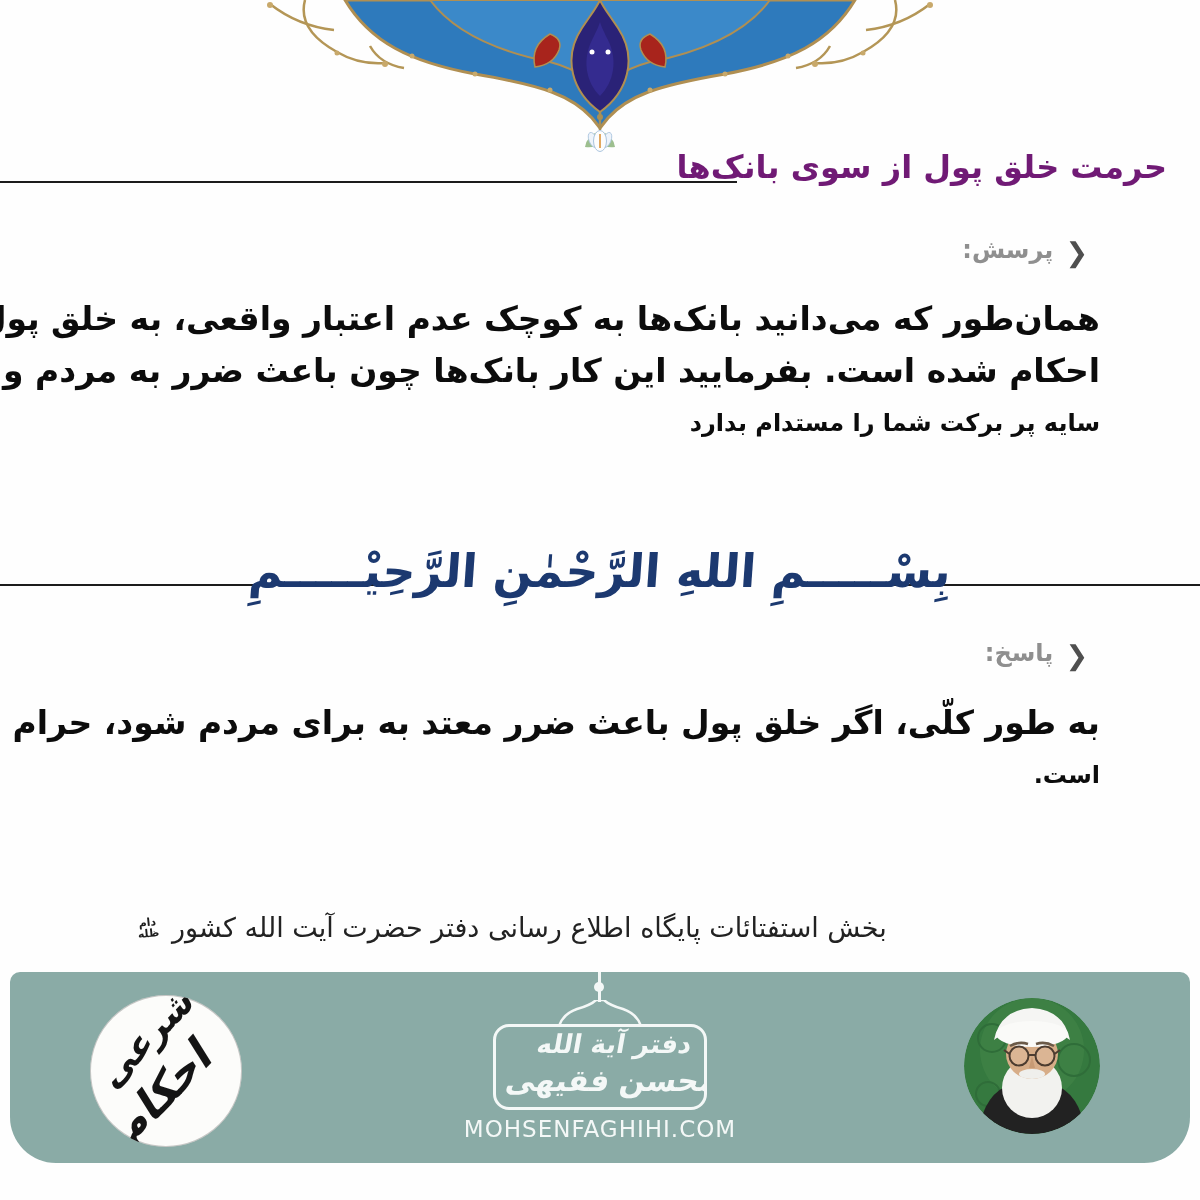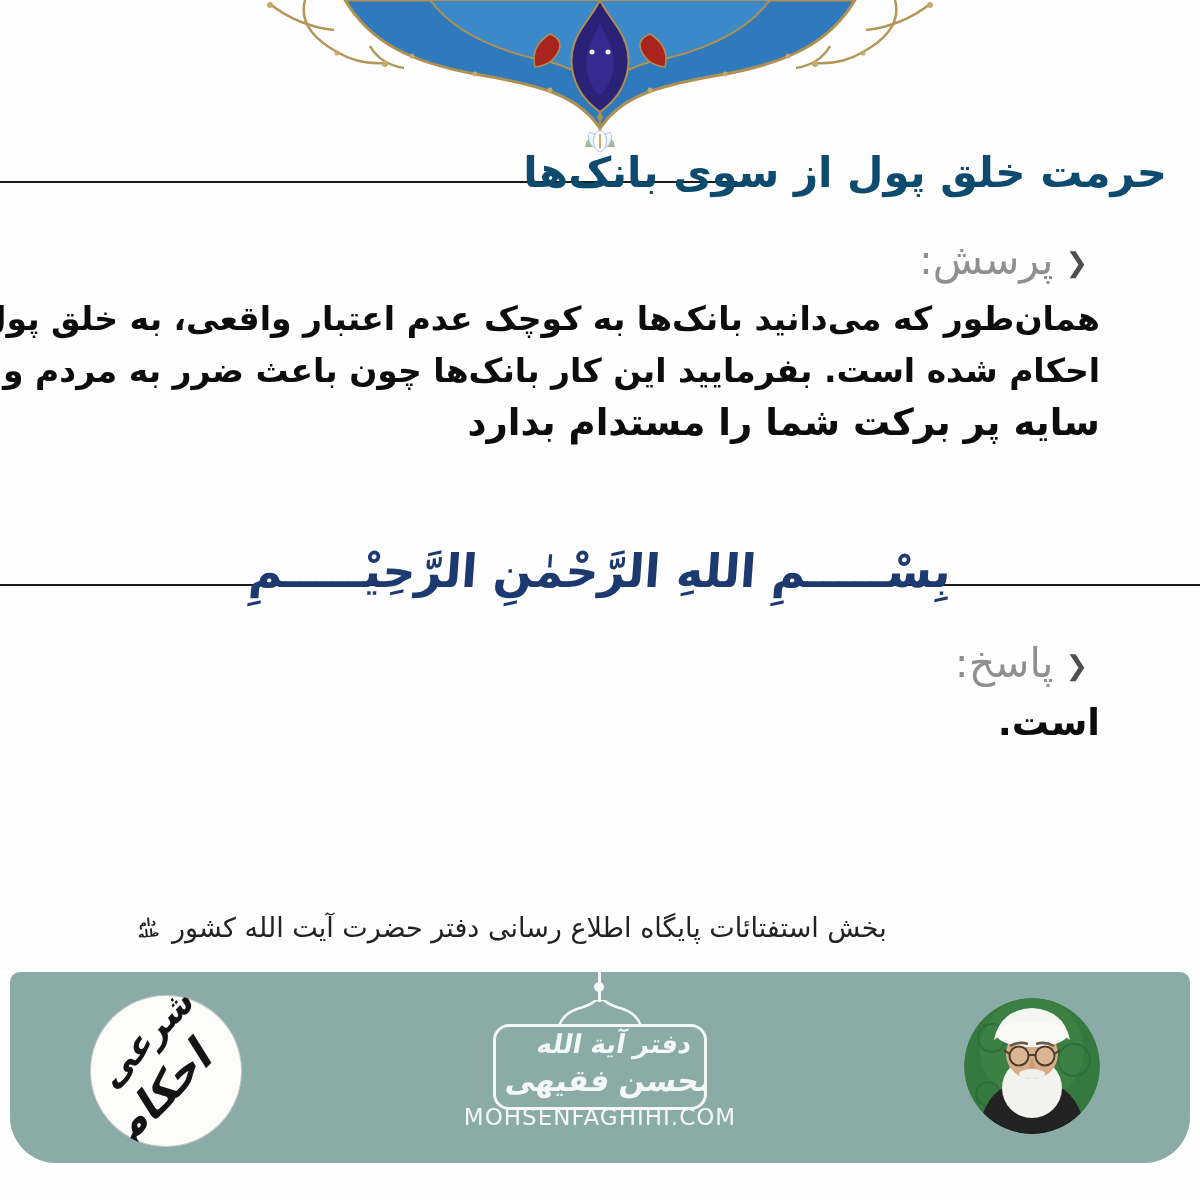--- a/index.html
+++ b/index.html
@@ -10,38 +10,38 @@
   }
   .abs{position:absolute;}
 
   
   #ornament{left:250px;top:0;width:700px;height:152px;}
 
   
   #heading-rule{left:0;top:181px;width:737px;height:2px;background:#1c1c1c;}
   #page-title{
     right:33px;top:148px;direction:rtl;
-    font-size:42px;font-weight:bold;color:#0c4a6e;
+    font-size:32px;font-weight:bold;color:#701a75;
     letter-spacing:0;white-space:nowrap;
   }
 
   
   .section-label{direction:rtl;display:flex;align-items:center;gap:12px;white-space:nowrap;}
   .section-label .marker{color:#4f4f4f;font-size:27px;line-height:1;transform:translateY(2px);}
-  .section-label .label-text{color:#8f8f8f;font-size:41px;font-weight:normal;margin-left:8px;}
+  .section-label .label-text{color:#8f8f8f;font-size:24px;font-weight:bold;margin-left:8px;}
   #question-label{right:112px;top:236px;}
   #answer-label{right:112px;top:639px;}
 
   
   .para{left:100px;width:1000px;direction:rtl;color:#0c0c0c;font-weight:bold;}
   .para .jline{
     font-size:33px;line-height:52px;height:52px;
     text-align:justify;text-align-last:justify;white-space:nowrap;
   }
-  .para .rline{font-size:37px;line-height:52px;height:52px;text-align:right;}
+  .para .rline{font-size:24px;line-height:52px;height:52px;text-align:right;}
   #question-para{top:293px;}
   #answer-para{top:697px;}
 
   
   .bis-rule{top:584px;height:2px;background:#1c1c1c;}
   #bis-rule-left{left:0;width:390px;}
   #bis-rule-right{right:0;width:370px;}
   #bismillah{
     left:0;width:1200px;top:544px;text-align:center;direction:rtl;
     color:#1c3970;font-size:46px;font-weight:bold;
@@ -78,21 +78,21 @@
   #logo-vline{left:588px;top:0;width:3px;height:30px;background:#f4f8f7;}
   #logo-knob{left:584px;top:10px;width:10px;height:10px;border-radius:50%;background:#f4f8f7;}
   #logo-dome{left:547px;top:28px;width:86px;height:26px;}
   #logo-frame{
     left:483px;top:52px;width:214px;height:86px;border-radius:16px;
     border:3px solid #f4f8f7;box-sizing:border-box;overflow:hidden;direction:rtl;
   }
   #logo-frame .cal1{position:absolute;right:12px;top:2px;font-size:26px;font-weight:bold;color:#f4f8f7;transform:skewX(-10deg);white-space:nowrap;}
   #logo-frame .cal2{position:absolute;left:10px;top:36px;font-size:30px;font-weight:bold;color:#f4f8f7;transform:skewX(-10deg);white-space:nowrap;}
   #website{
-    left:440px;top:132px;width:300px;text-align:center;
+    left:440px;top:144px;width:300px;text-align:center;
     color:#f4f8f7;font-size:23px;letter-spacing:1px;font-weight:500;white-space:nowrap;
   }
   
   #portrait{left:954px;top:26px;width:136px;height:136px;border-radius:50%;overflow:hidden;}
 </style>
 </head>
 <body>
 
 <svg id="ornament" class="abs" viewBox="0 0 700 152" xmlns="http://www.w3.org/2000/svg">
 
@@ -161,20 +161,21 @@
 <div id="bis-rule-left" class="abs bis-rule"></div>
 <div id="bis-rule-right" class="abs bis-rule"></div>
 <div id="bismillah" class="abs">بِسْـــــمِ اللهِ الرَّحْمٰنِ الرَّحِیْـــــمِ</div>
 
 <div id="answer-label" class="abs section-label">
   <span class="marker">❮</span>
   <span class="label-text">پاسخ:</span>
 </div>
 
 <div id="answer-para" class="abs para">
+  <div class="jline">به طور کلّی، اگر خلق پول باعث ضرر معتد به برای مردم شود، حرام</div>
   <div class="rline">است.</div>
 </div>
 
 <div id="caption" class="abs">
   <span>بخش استفتائات پایگاه اطلاع رسانی دفتر حضرت آیت الله کشور</span>
   <span id="caption-seal">
     <span>دام</span><br>
     <span>ظله</span>
   </span>
 </div>

